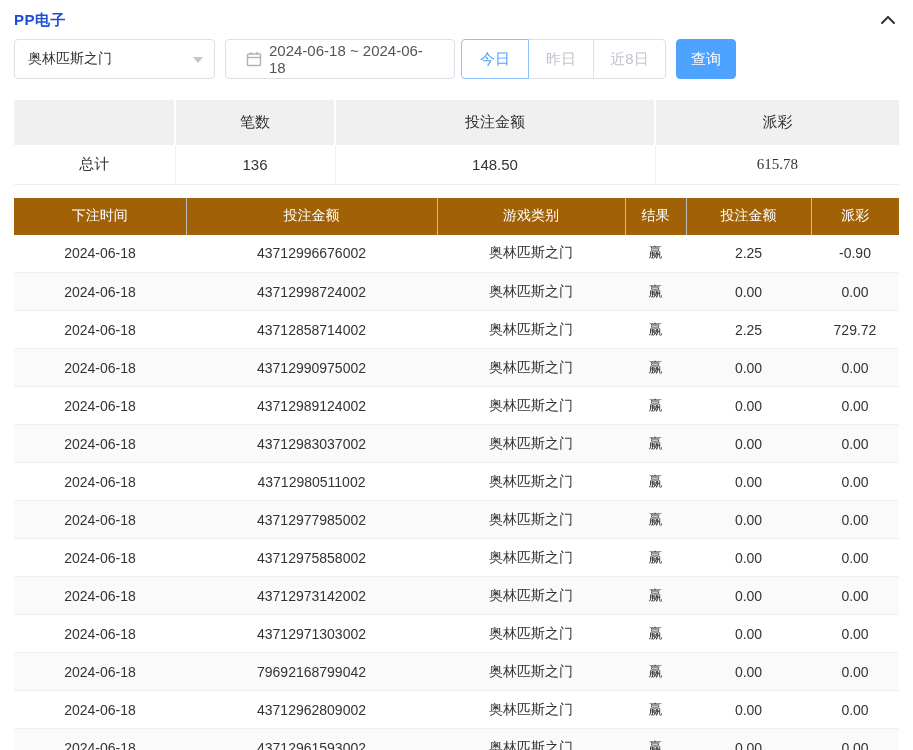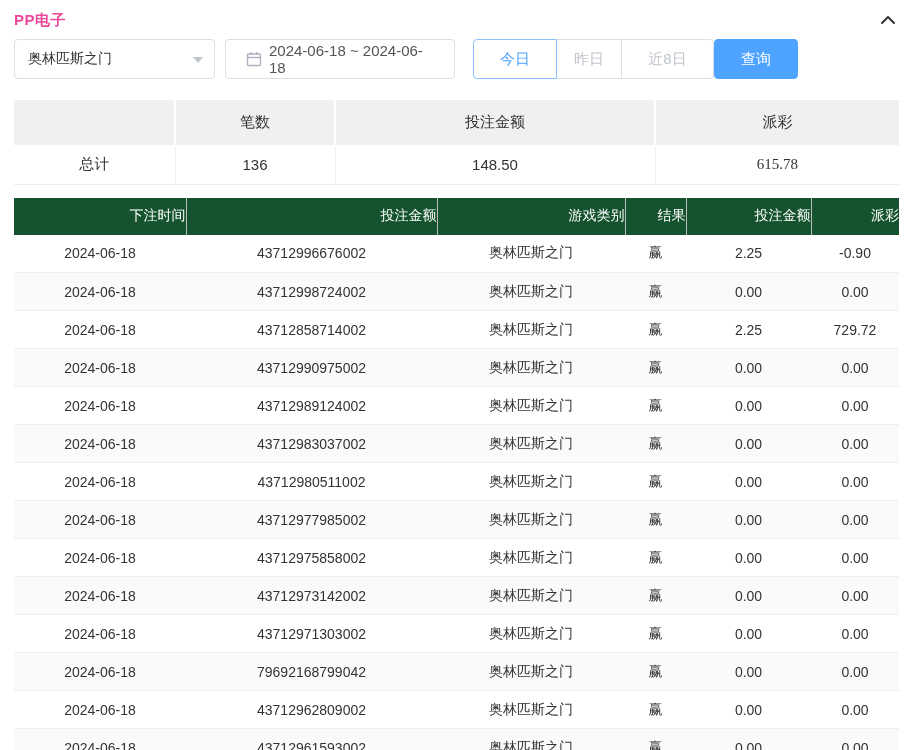--- a/index.html
+++ b/index.html
@@ -2,56 +2,56 @@
 <html><head>
 <meta charset="utf-8">
 <style>
   * { margin:0; padding:0; box-sizing:border-box; }
   html,body { width:913px; height:750px; overflow:hidden; background:#fff;
     font-family:"Liberation Sans","DejaVu Sans",sans-serif; color:#333; }
   .page { padding:0 14px; }
 
   
   .header-row { display:flex; justify-content:space-between; align-items:center; padding-top:8px; height:32px; }
-  .title { font-size:15px; font-weight:bold; color:#ec4899; letter-spacing:0.5px; }
+  .title { font-size:15px; font-weight:bold; color:#1d4ed8; letter-spacing:0.5px; }
   .collapse-btn { width:22px; height:22px; display:flex; align-items:center; justify-content:center; cursor:pointer; }
 
   
   .filter-row { display:flex; align-items:center; margin-top:7px; height:40px; }
   .select-box { position:relative; width:201px; height:40px; border:1px solid #dcdfe6; border-radius:4px;
     display:flex; align-items:center; padding:0 30px 0 13px; font-size:14px; color:#333; cursor:pointer; background:#fff; }
   .select-caret { position:absolute; right:11px; top:17px; width:0; height:0;
     border-left:5px solid transparent; border-right:5px solid transparent; border-top:6px solid #c0c4cc; }
   .date-box { width:230px; height:40px; border:1px solid #dcdfe6; border-radius:4px; margin-left:10px;
     display:flex; align-items:center; padding:0 20px; font-size:15px; color:#555; cursor:pointer; background:#fff; }
   .date-box svg { margin-right:7px; flex:none; }
   .btn-group { display:flex; margin-left:6px; }
   .qbtn { height:40px; background:#fff; border:1px solid #dcdfe6; font-size:15px; color:#c0c4cc;
     cursor:pointer; margin-left:-1px; font-family:inherit; }
-  .qbtn.first { width:84px; border-radius:4px 0 0 4px; margin-left:12px; }
+  .qbtn.first { width:68px; border-radius:4px 0 0 4px; margin-left:0; }
   .qbtn.mid { width:66px; }
-  .qbtn.last { width:93px; border-radius:0 4px 4px 0; }
+  .qbtn.last { width:73px; border-radius:0 4px 4px 0; }
   .qbtn.active { color:#4da3ff; border-color:#8cc3ff; position:relative; z-index:1; }
-  .search-btn { width:84px; height:40px; background:#4da3ff; border:1px solid #4da3ff;
+  .search-btn { width:60px; height:40px; margin-left:10px; background:#4da3ff; border:1px solid #4da3ff;
     border-radius:4px; color:#fff; font-size:15px; cursor:pointer; font-family:inherit; }
 
   
   table { border-collapse:collapse; table-layout:fixed; }
   .summary-table { width:885px; margin-top:21px; }
   .summary-table th { background:#f0f0f0; height:45px; font-size:15px; font-weight:normal; color:#333;
     text-align:center; border-right:2px solid #fff; }
   .summary-table th:last-child { border-right:none; }
   .summary-table td { height:39px; font-size:15px; text-align:center; color:#333;
     border-bottom:1px solid #ebeef5; border-right:1px solid #f2f2f2; background:#fff; }
   .summary-table td:last-child { border-right:none;font-family:Liberation Serif, serif; }
 
   
   .data-table { width:885px; margin-top:13px; }
-  .data-table th { background:#14532d; color:#fff; height:37px; font-size:14px; font-weight:normal;
-    text-align:right; border-right:1px solid #bdbdbd; }
+  .data-table th { background:#a16207; color:#fff; height:37px; font-size:14px; font-weight:normal;
+    text-align:center; border-right:1px solid #bdbdbd; }
   .data-table th:last-child { border-right:none; }
   .data-table td { height:38px; font-size:14px; text-align:center; color:#333;
     border-bottom:1px solid #ebeef5; background:#fff; }
   .data-table tbody tr:nth-child(even) td { background:#fafafa; }
   .neg { color:#f56c6c; }
 </style>
 </head>
 <body>
 
 <div class="page">

